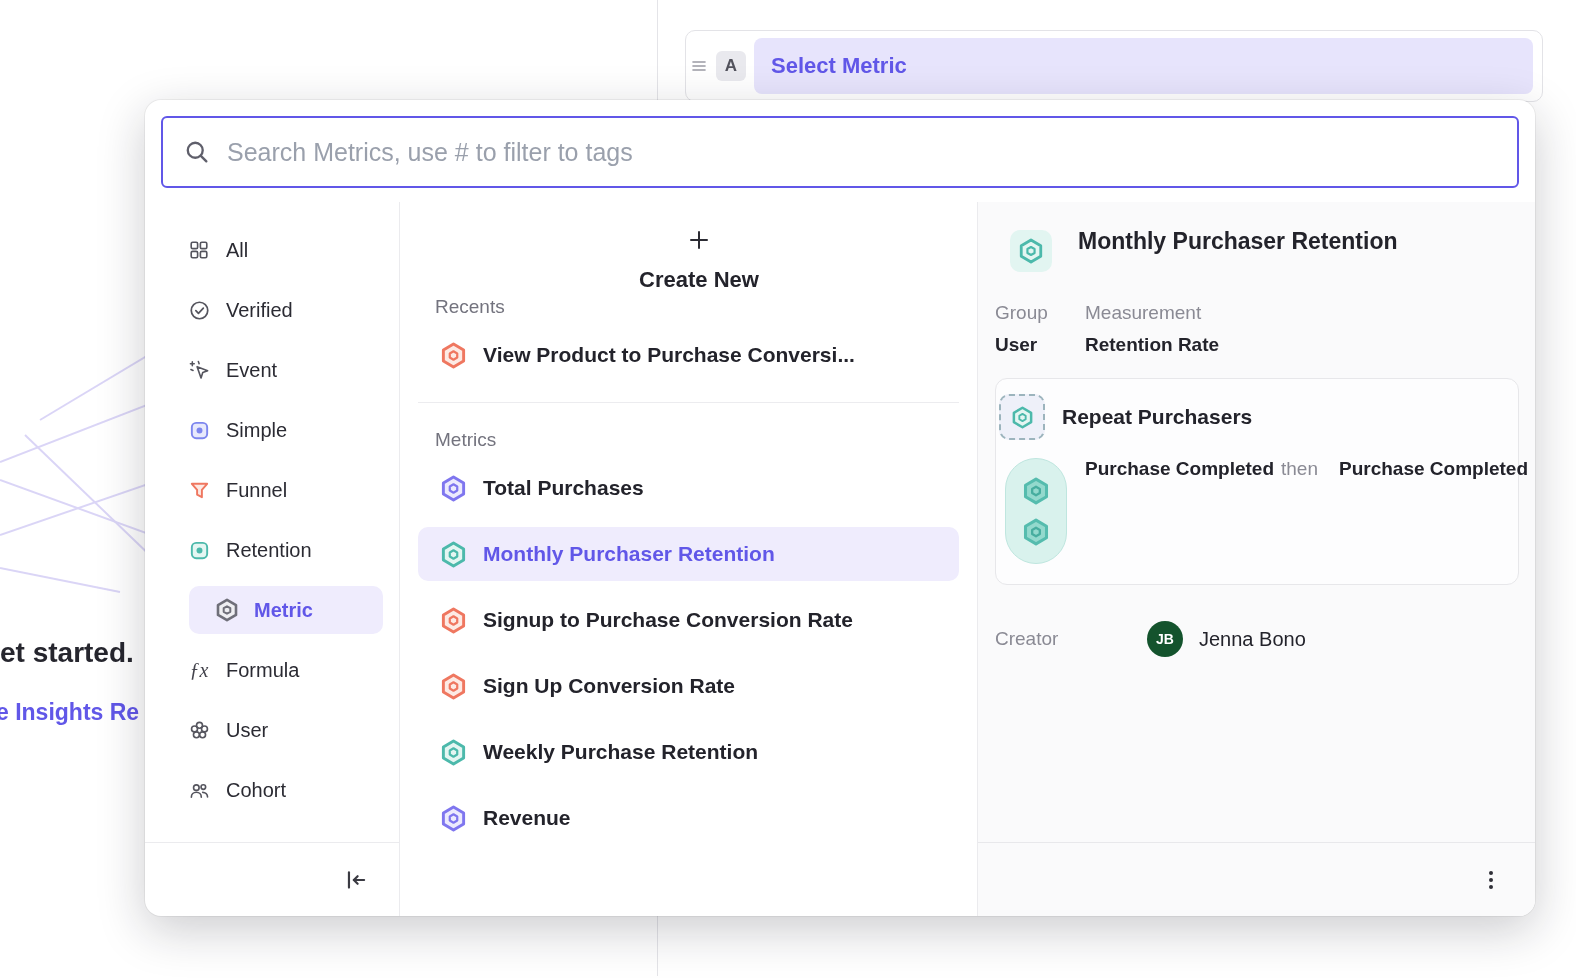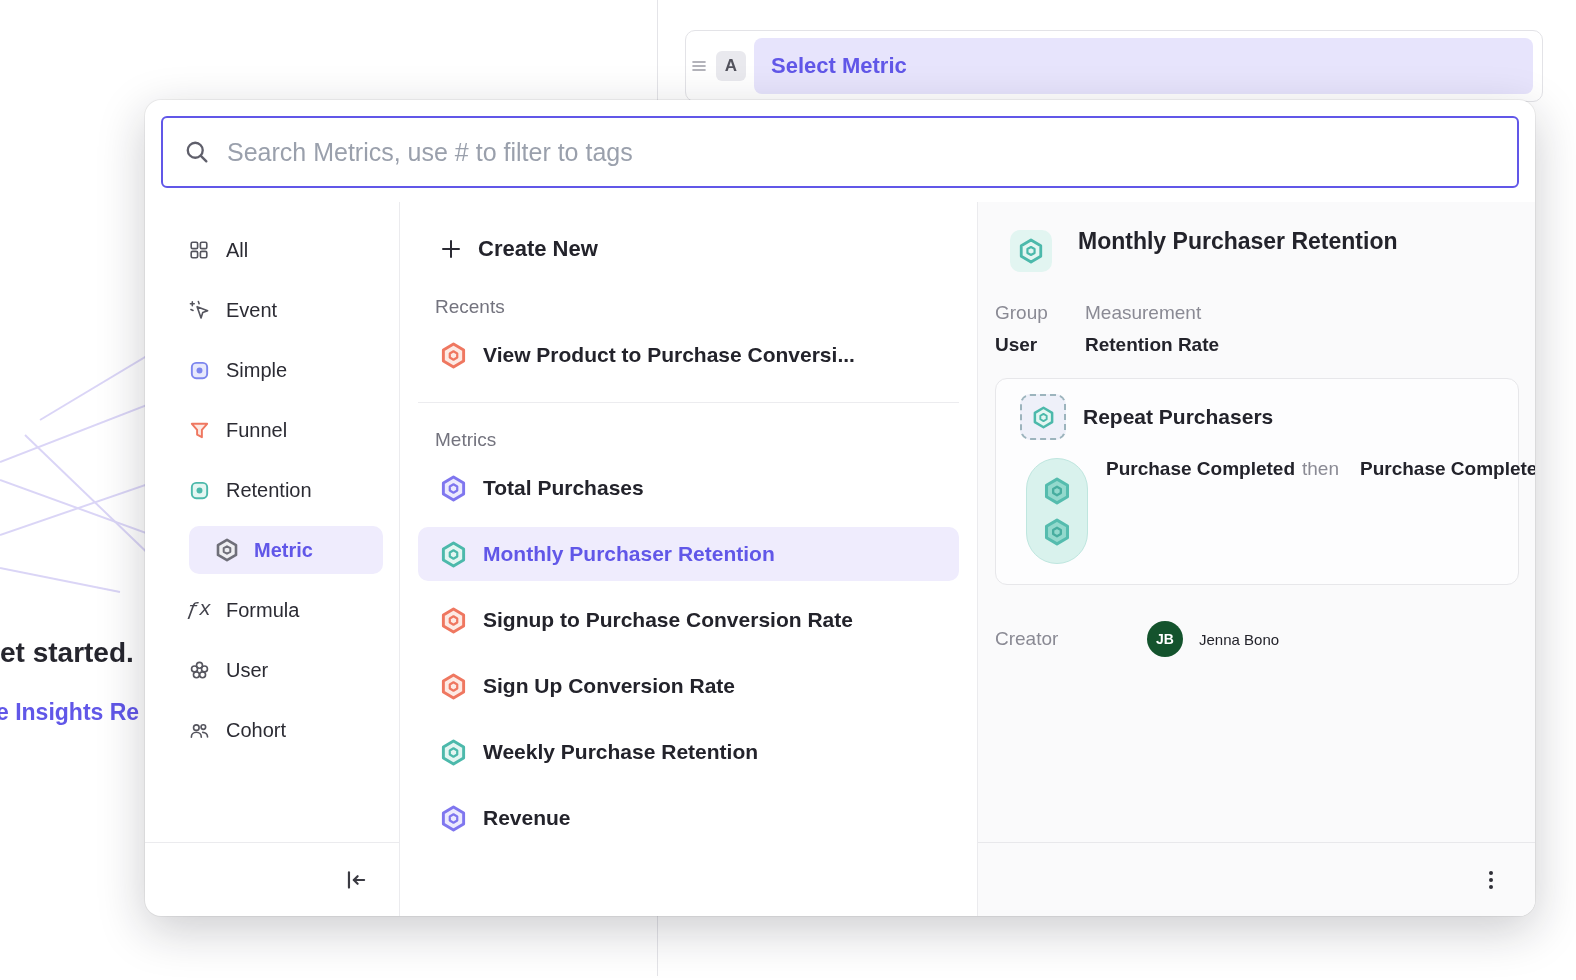--- a/index.html
+++ b/index.html
@@ -59,32 +59,32 @@
   
   .cat-sidebar { width:255px; flex:none; border-right:1px solid #ebebee; display:flex; flex-direction:column; }
   .cat-list { flex:1; padding:24px 16px 0; overflow:hidden; }
   .cat-item {
     height:48px; margin-bottom:12px; display:flex; align-items:center; gap:15px;
     padding-left:26px; border-radius:10px; font-size:20px; font-weight:500;
     color:#2b2b33; cursor:pointer; white-space:nowrap;
   }
   .cat-item.selected { background:#efecfd; color:#6157e8; font-weight:700;margin-left:28px; }
   .cat-ico { width:24px; height:24px; flex:none; display:flex; align-items:center; justify-content:center; }
-  .fx-glyph { font-family:Liberation Mono, monospace; font-style:italic; font-size:20px; color:#44444d; line-height:1; }
+  .fx-glyph { font-family:Liberation Serif, serif; font-style:italic; font-size:20px; color:#44444d; line-height:1; }
   .cat-footer {
     height:74px; flex:none; border-top:1px solid #ebebee;
     display:flex; align-items:center; justify-content:flex-end; padding-right:30px;
   }
   .collapse-btn { width:26px; height:26px; cursor:pointer; }
 
   
   .metric-list { width:578px; flex:none; border-right:1px solid #ebebee; padding:26px 18px 0; overflow:hidden; }
   .create-new {
     display:flex; align-items:center; gap:15px; padding-left:21px; height:42px;
-    font-size:22px; font-weight:600; color:#23232b; cursor:pointer;
+    font-size:22px; font-weight:600; color:#23232b; cursor:pointer;flex-direction:column;
   }
   .plus-ico { width:24px; height:24px; flex:none; }
   .section-header { margin:26px 0 10px 17px; font-size:19px; font-weight:400; color:#73737e; }
   .m-item {
     height:54px; margin-bottom:12px; border-radius:10px;
     display:flex; align-items:center; gap:16px; padding:0 12px 0 22px;
     font-size:21px; font-weight:600; color:#23232b; cursor:pointer;
     white-space:nowrap; overflow:hidden;
   }
   .m-item.selected { background:#efecfd; color:#6157e8; }
@@ -110,21 +110,21 @@
   .detail-title { font-size:23px; font-weight:700; color:#23232b; }
   .detail-sub { font-size:19px; color:#6f6f7a; margin-top:9px; }
 
   .prop-row { display:flex; margin-top:30px; }
   .prop-col1 { width:90px; flex:none; }
   .prop-label { font-size:19px; color:#8a8a94; }
   .prop-value { font-size:19px; font-weight:700; color:#23232b; margin-top:10px; }
 
   .def-card {
     margin-top:22px; margin-right:0; background:#fdfdfe;
-    border:1px solid #e7e7ea; border-radius:12px; padding:15px 24px 20px;
+    border:1px solid #e7e7ea; border-radius:12px; padding:15px 3px 20px;
   }
   .def-head { display:flex; align-items:center; gap:17px; }
   .dashed-box {
     width:46px; height:46px; border:2px dashed #9cb4bd; border-radius:10px;
     background:#eef0f9; display:flex; align-items:center; justify-content:center; flex:none;
   }
   .hex-sm { width:23px; height:23px; }
   .def-title { font-size:21px; font-weight:700; color:#23232b; }
   .def-steps { display:flex; gap:18px; margin:18px 0 0 6px; }
   .step-pill {
@@ -137,21 +137,21 @@
   .step-line { font-size:19px; font-weight:700; color:#23232b; white-space:nowrap; }
   .step-conn { font-weight:400; color:#8a8a94; margin-left:7px; }
 
   .creator-row { display:flex; align-items:center; margin-top:36px; }
   .creator-label { font-size:19px; color:#8a8a94; width:152px; flex:none; }
   .avatar {
     width:36px; height:36px; border-radius:50%; background:#14532d;
     color:#fff; font-size:14px; font-weight:700;
     display:flex; align-items:center; justify-content:center; flex:none;
   }
-  .creator-name { margin-left:16px; font-size:15px; font-weight:500; color:#23232b; }
+  .creator-name { margin-left:16px; font-size:20px; font-weight:500; color:#23232b; }
 
   .detail-footer {
     height:74px; flex:none; border-top:1px solid #e8e8eb;
     display:flex; align-items:center; justify-content:flex-end; padding-right:34px;
   }
   .kebab { width:20px; height:22px; cursor:pointer; }
 </style>
 </head>
 <body>
 
@@ -214,20 +214,29 @@
               <svg width="22" height="22" viewBox="0 0 24 24" fill="none" stroke="#55555e" stroke-width="1.8">
                 <rect x="3.5" y="3.5" width="7" height="7" rx="1.6"></rect>
                   <rect x="13.5" y="3.5" width="7" height="7" rx="1.6"></rect>
                 <rect x="3.5" y="13.5" width="7" height="7" rx="1.6"></rect>
                   <rect x="13.5" y="13.5" width="7" height="7" rx="1.6"></rect>
               </svg>
               </span>
             <span>All</span>
           </div>
 
+          <div class="cat-item">
+            <span class="cat-ico">
+              <svg width="23" height="23" viewBox="0 0 24 24" fill="none" stroke="#55555e" stroke-width="1.8">
+                <circle cx="12" cy="12" r="8.6"></circle>
+                  <path d="M8.2 12.2 l2.7 2.7 L16 9.6" stroke-linecap="round" stroke-linejoin="round"></path>
+              </svg>
+              </span>
+            <span>Verified</span>
+          </div>
 
           <div class="cat-item">
             <span class="cat-ico">
               <svg width="23" height="23" viewBox="0 0 24 24">
                 <g fill="none" stroke="#55555e" stroke-width="1.6" stroke-linecap="round">
                   <path d="M4.5 3 v4"></path>
                     <path d="M2.5 5 h4"></path>
                     <path d="M10.8 2.6 l.8 2.4"></path>
                     <path d="M3 11 l2.3 1"></path>
                 </g>

